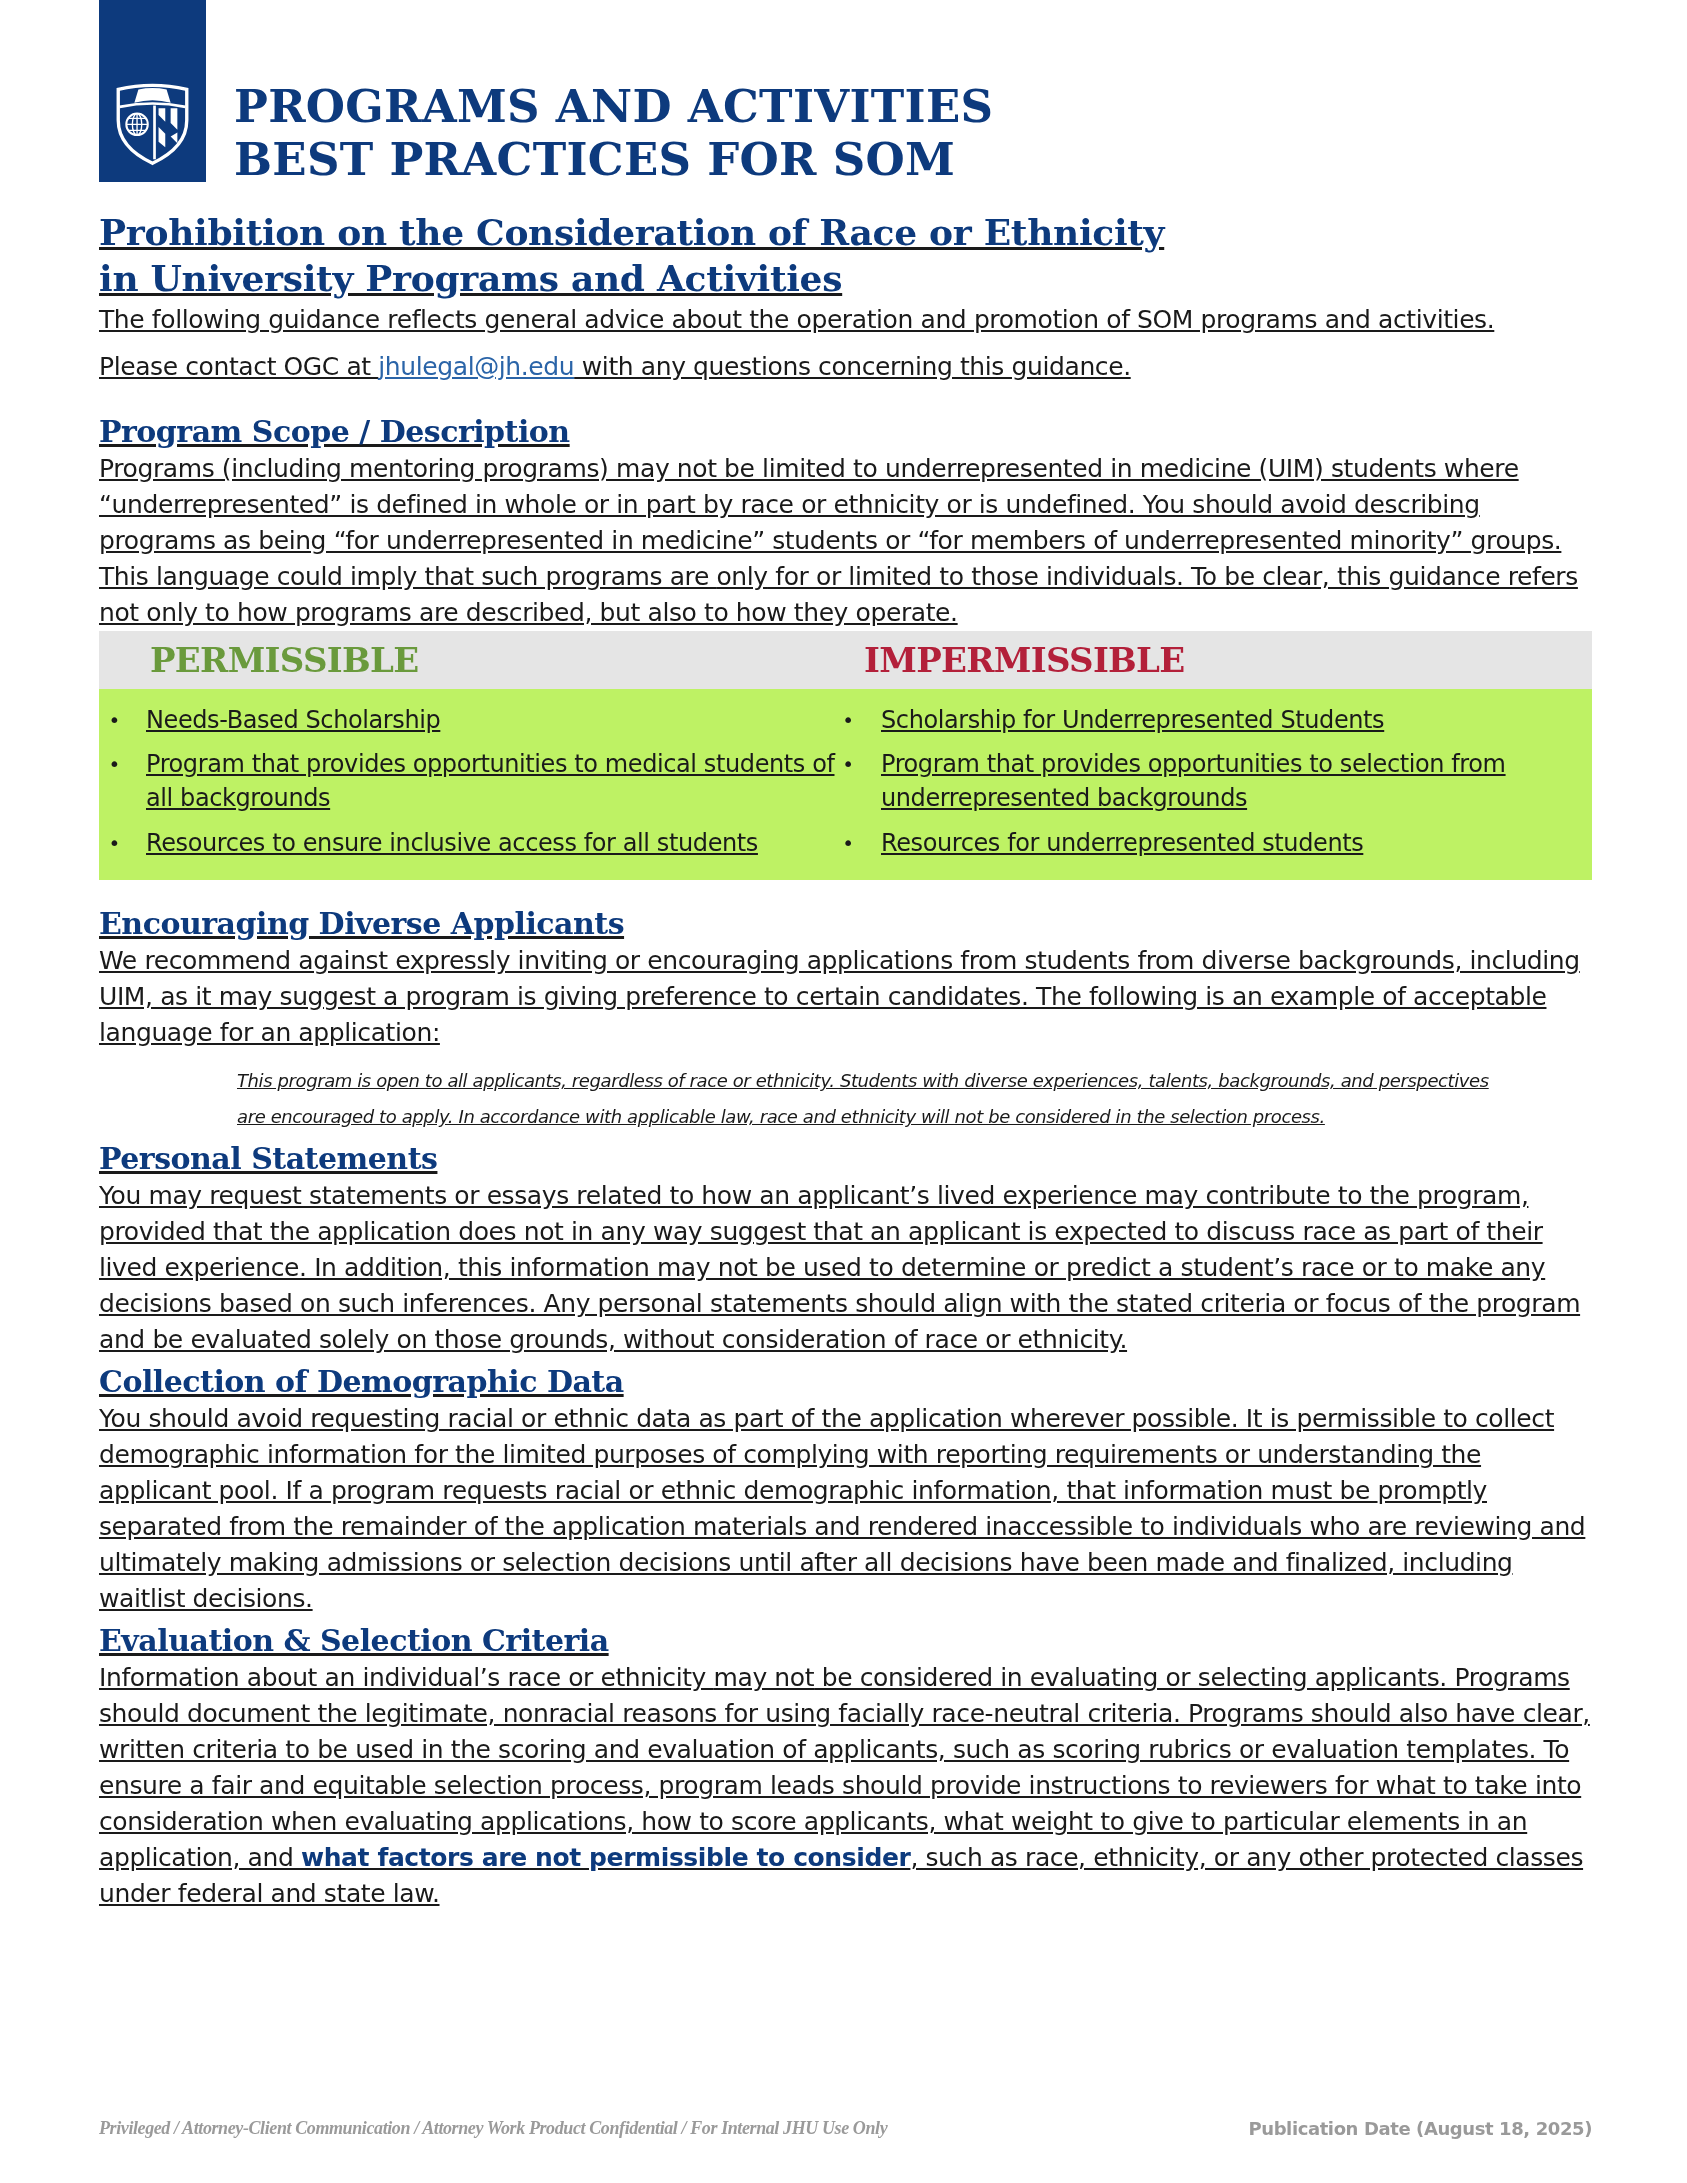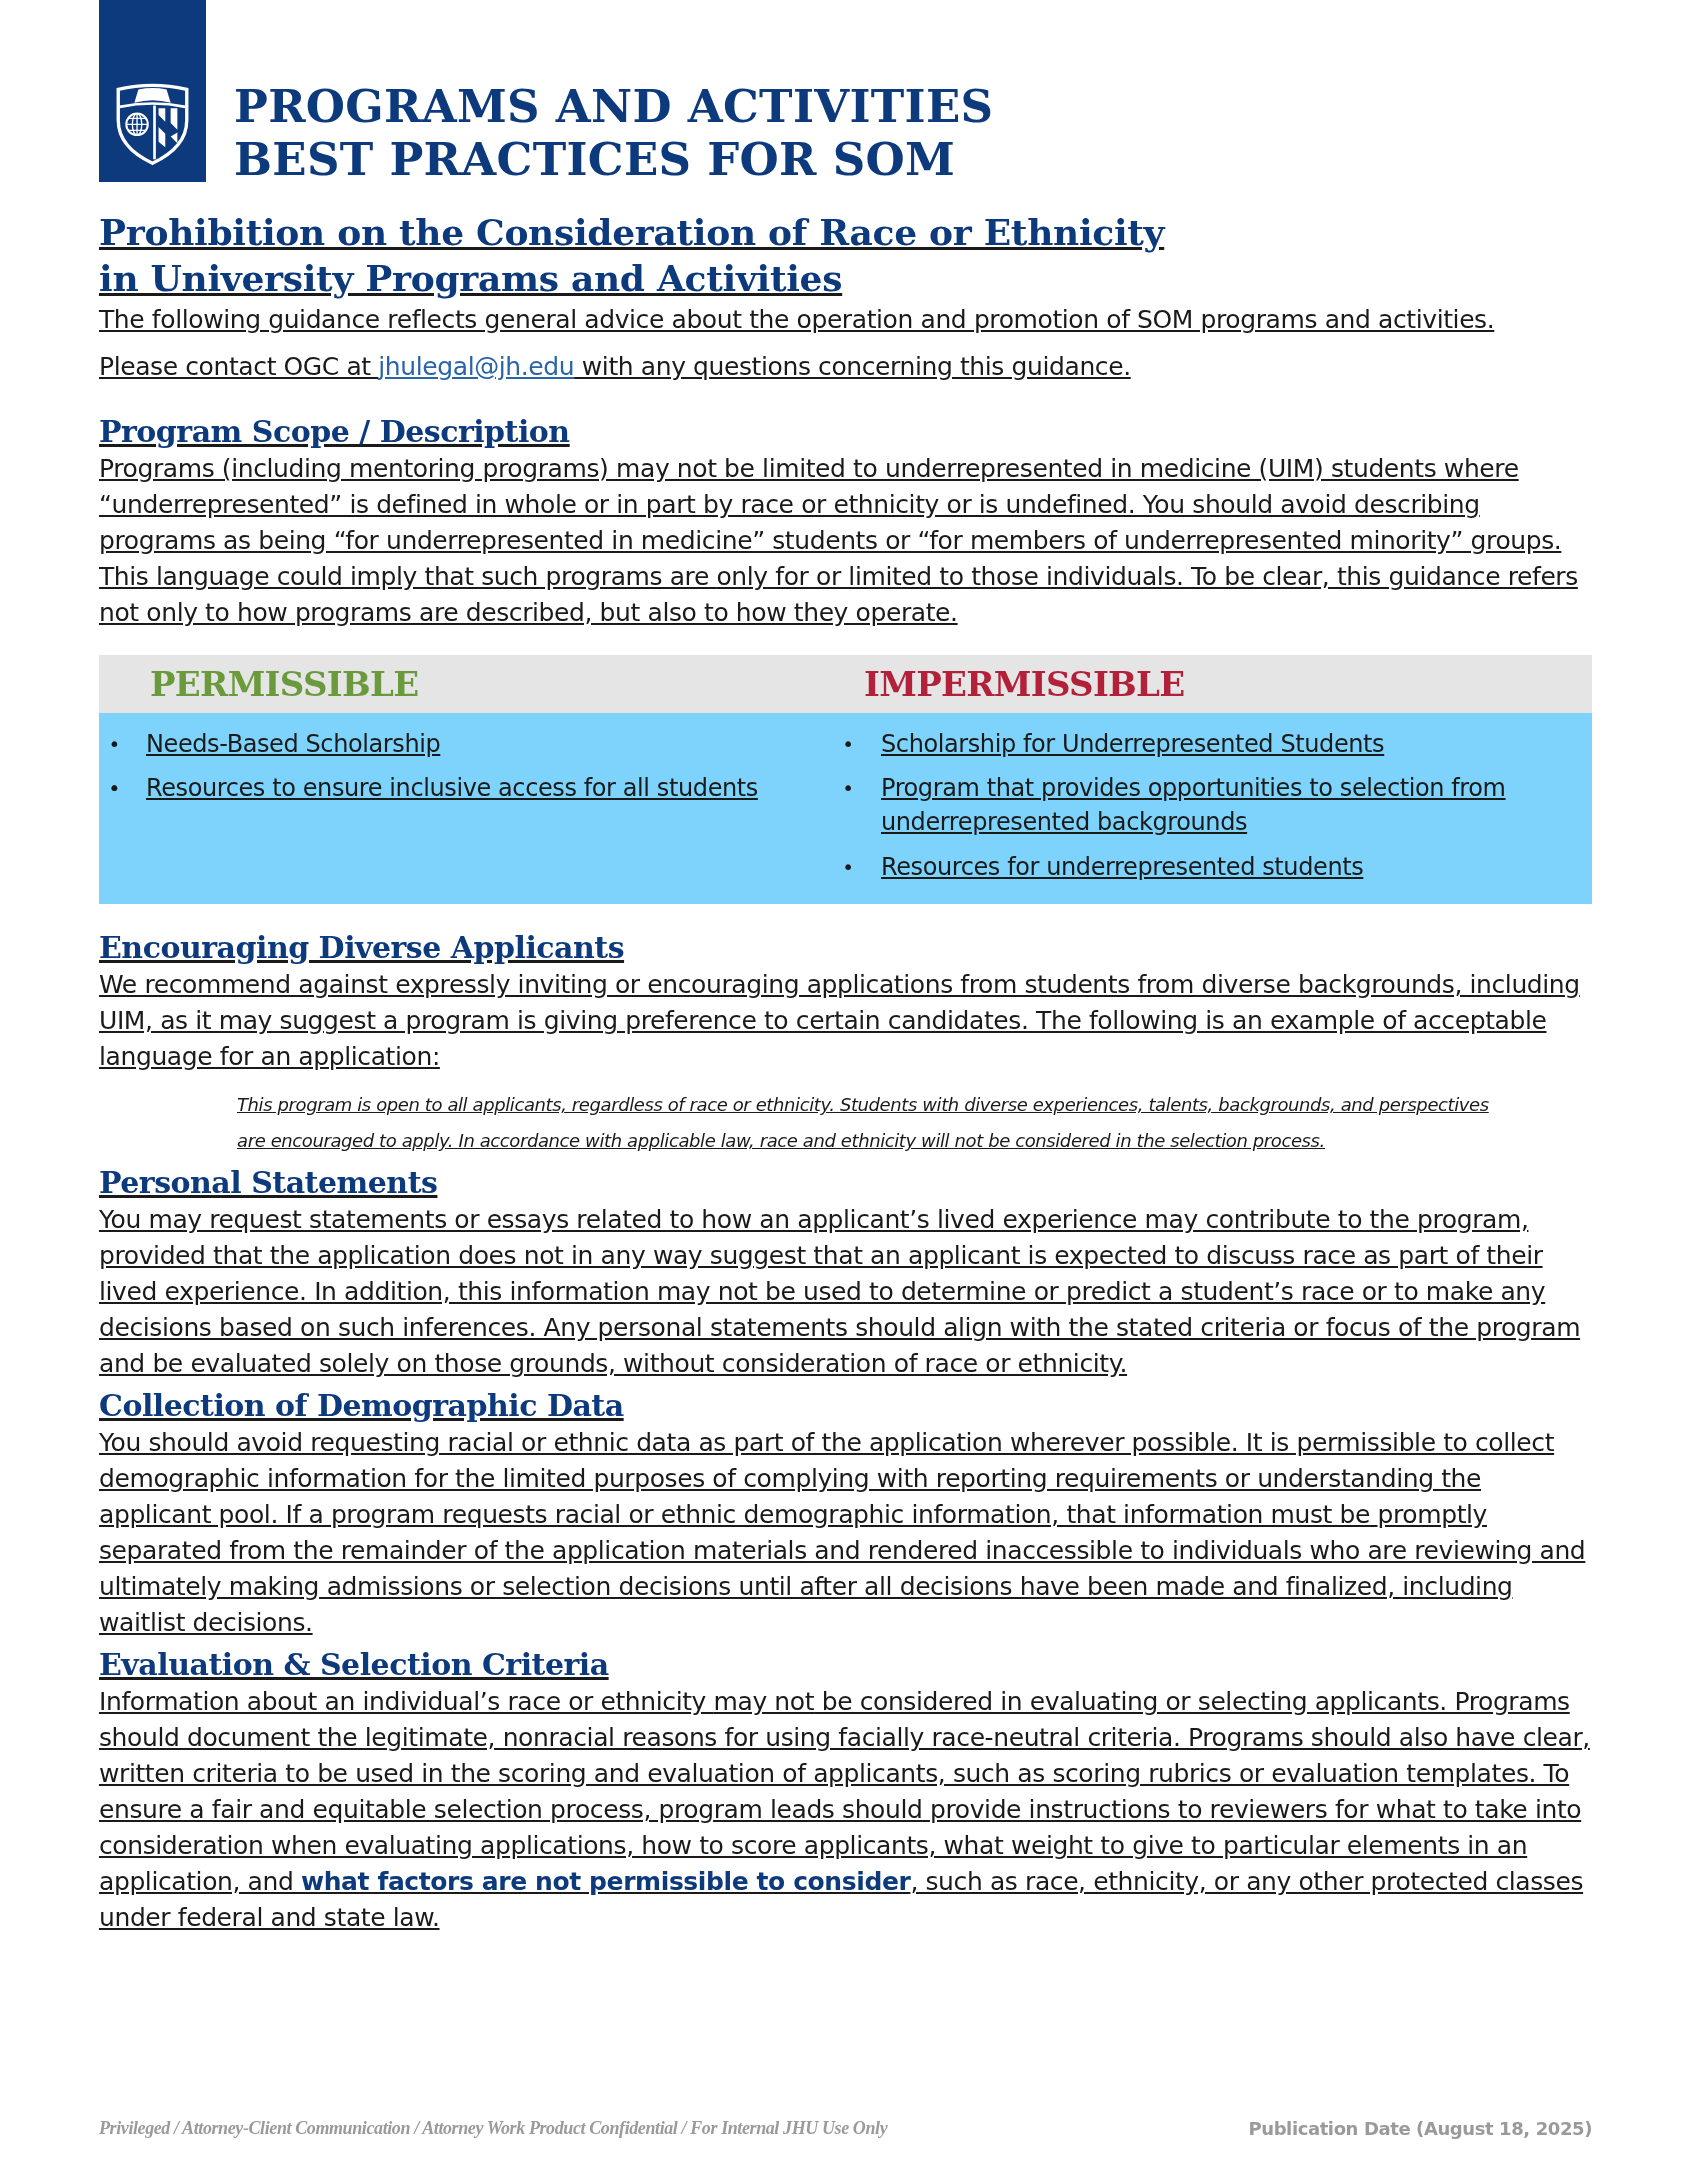--- a/index.html
+++ b/index.html
@@ -18,21 +18,21 @@
   .guidance { margin: 2.7px 0 0 0; font-family: "DejaVu Sans", sans-serif; font-weight: bold; font-size: 30px;
     line-height: 39px; color: #0d3a7d; letter-spacing: -0.3px; }
   p.body { margin: 0; font-size: 25px; line-height: 36px; letter-spacing: -0.4px; color: #1a1a1a; }
   .intro1 { margin-top: 1.3px !important; }
   .intro2 { margin-top: 10.8px !important; }
   a.email { color: #2a64a8; text-decoration: underline; }
   h2.section { margin: 0; font-family: "DejaVu Serif", serif; font-weight: bold; font-size: 30px;
     line-height: 39px; color: #0d3a7d; letter-spacing: -0.5px; }
   .s-scope { margin-top: 27px !important; }
   .u { text-decoration: underline; }
-  .table { margin-top: 24px; width: 1493px; background: #7dd3fc; }
+  .table { width: 1493px; background: #bef264; }
   .table-head { display: flex; background: #e5e5e5; height: 58px; align-items: center; }
   .table-head .col { width: 746px; }
   .th { font-family: "DejaVu Serif", serif; font-weight: bold; font-size: 34px; letter-spacing: -0.7px; display: inline-block; }
   .th-perm { color: #6a9a3c; margin-left: 51px; }
   .th-imperm { color: #b3203a; margin-left: 19px; }
   .table-body { display: flex; padding: 13.5px 0 9.4px 0; }
   .table-body .col { width: 746px; }
   .table-body .col.right { width: 746px; }
   ul.items { list-style: none; margin: 0; padding: 0; }
   ul.items li { position: relative; padding-left: 47px; font-size: 24px; line-height: 34px; letter-spacing: -0.4px;
@@ -82,21 +82,21 @@
 
   <div class="table">
     <div class="table-head">
       <div class="col"><span class="th th-perm">PERMISSIBLE</span></div>
       <div class="col"><span class="th th-imperm">IMPERMISSIBLE</span></div>
     </div>
     <div class="table-body">
       <div class="col">
         <ul class="items">
           <li><span class="bullet">•</span><span>Needs-Based Scholarship</span></li>
-          <li><span class="bullet">•</span></li>
+          <li><span class="bullet">•</span><span>Program that provides opportunities to medical students of all backgrounds</span></li>
           <li><span class="bullet">•</span><span>Resources to ensure inclusive access for all students</span></li>
         </ul>
       </div>
       <div class="col right">
         <ul class="items">
           <li><span class="bullet">•</span><span>Scholarship for Underrepresented Students</span></li>
           <li><span class="bullet">•</span><span>Program that provides opportunities to selection from underrepresented backgrounds</span></li>
           <li><span class="bullet">•</span><span>Resources for underrepresented students</span></li>
         </ul>
       </div>

